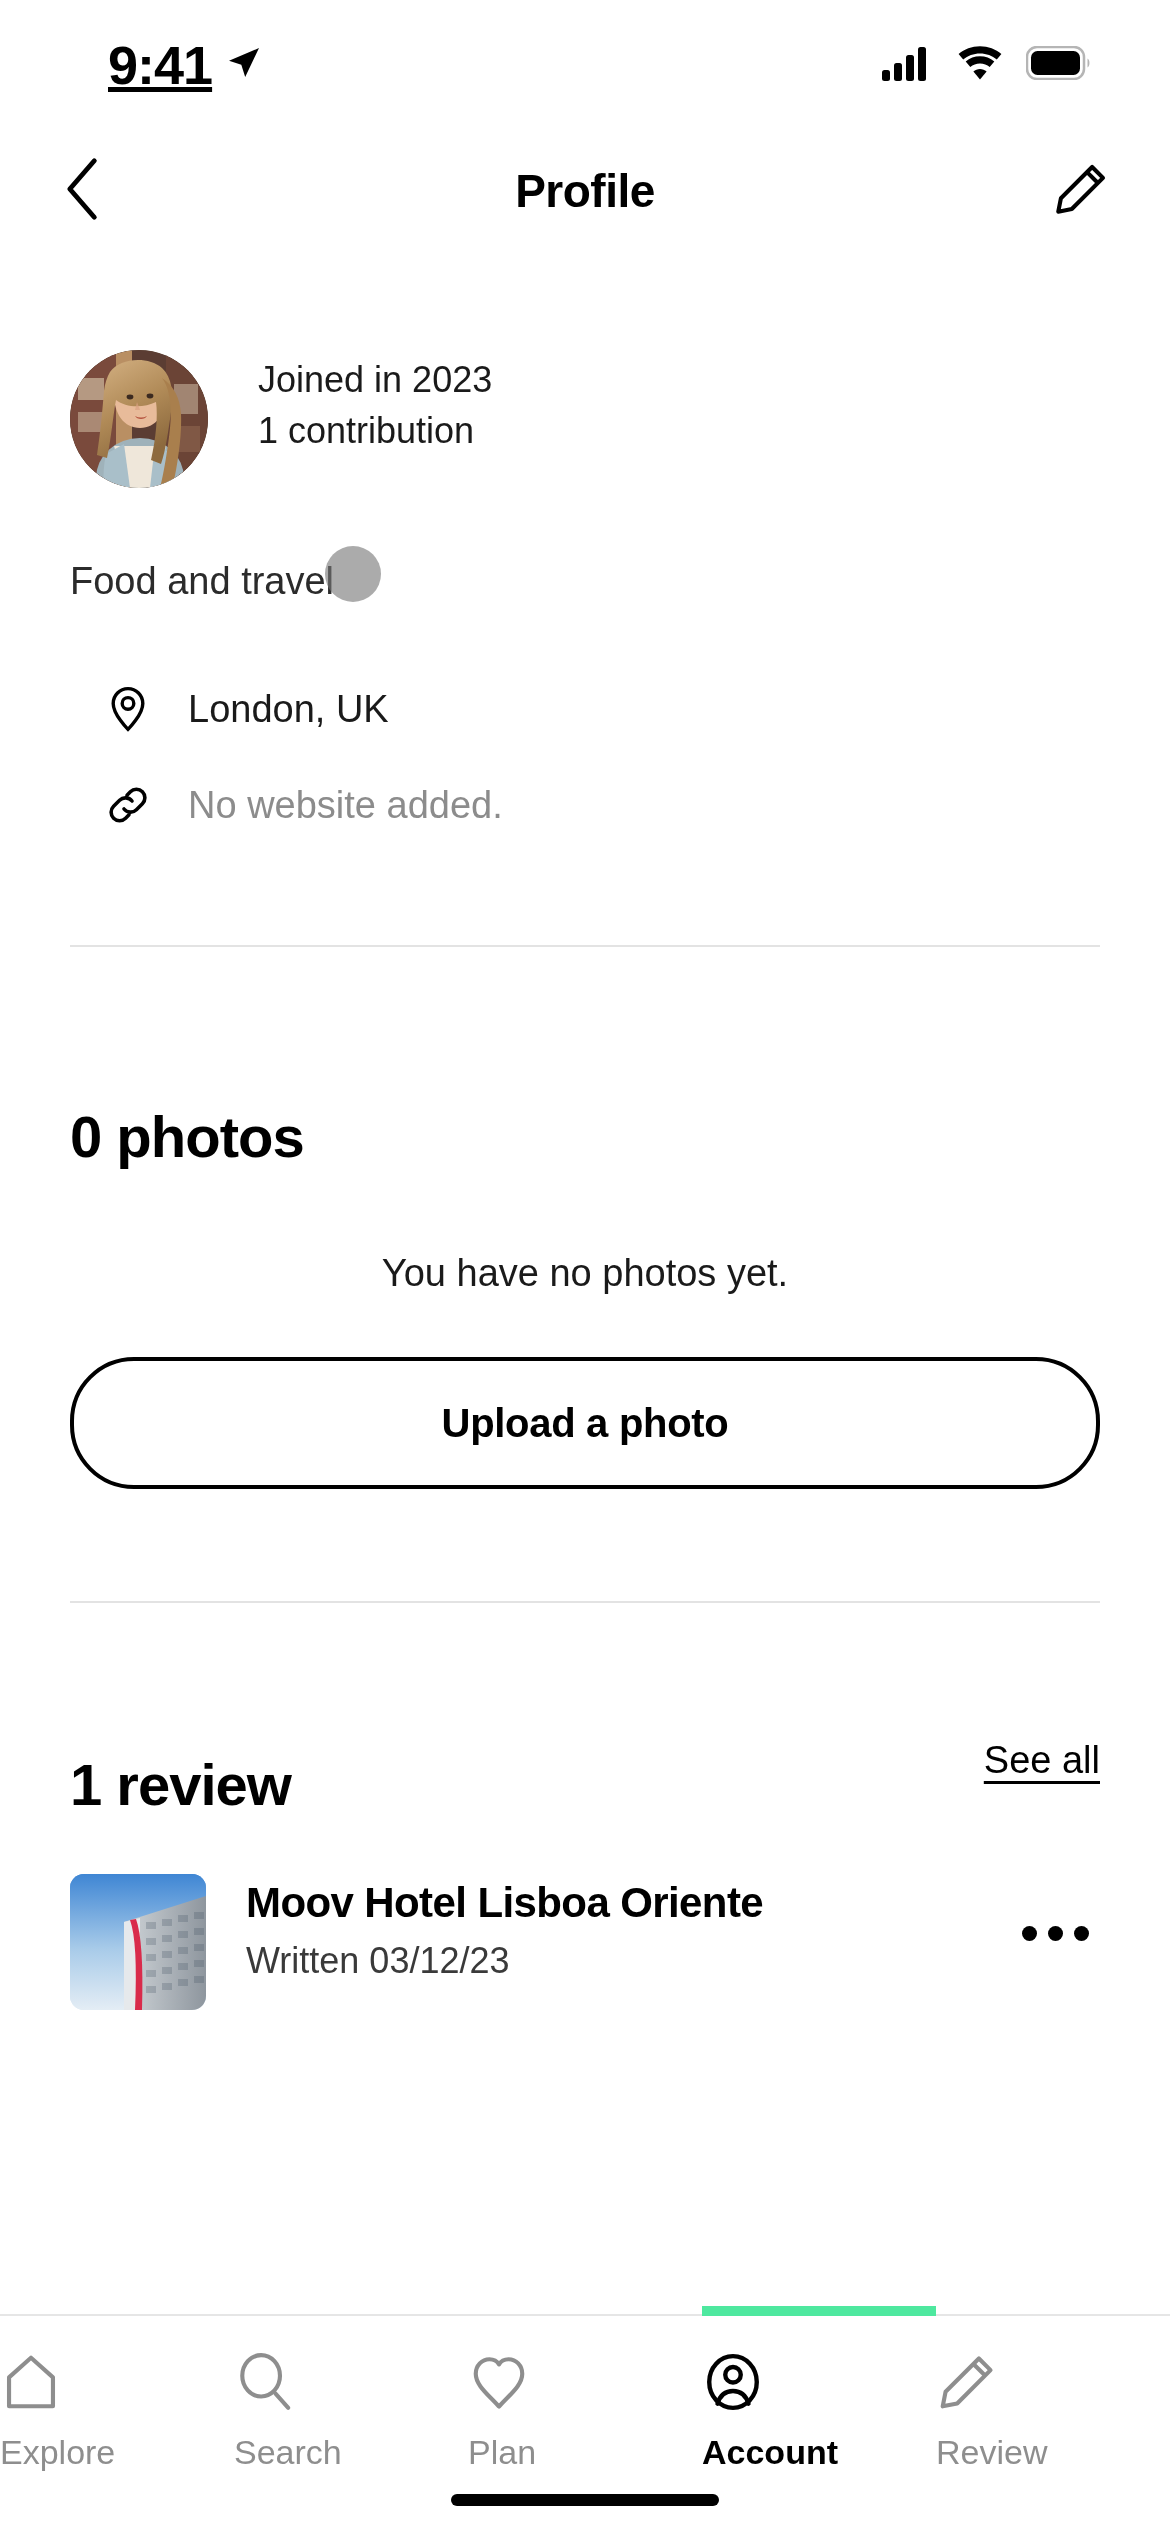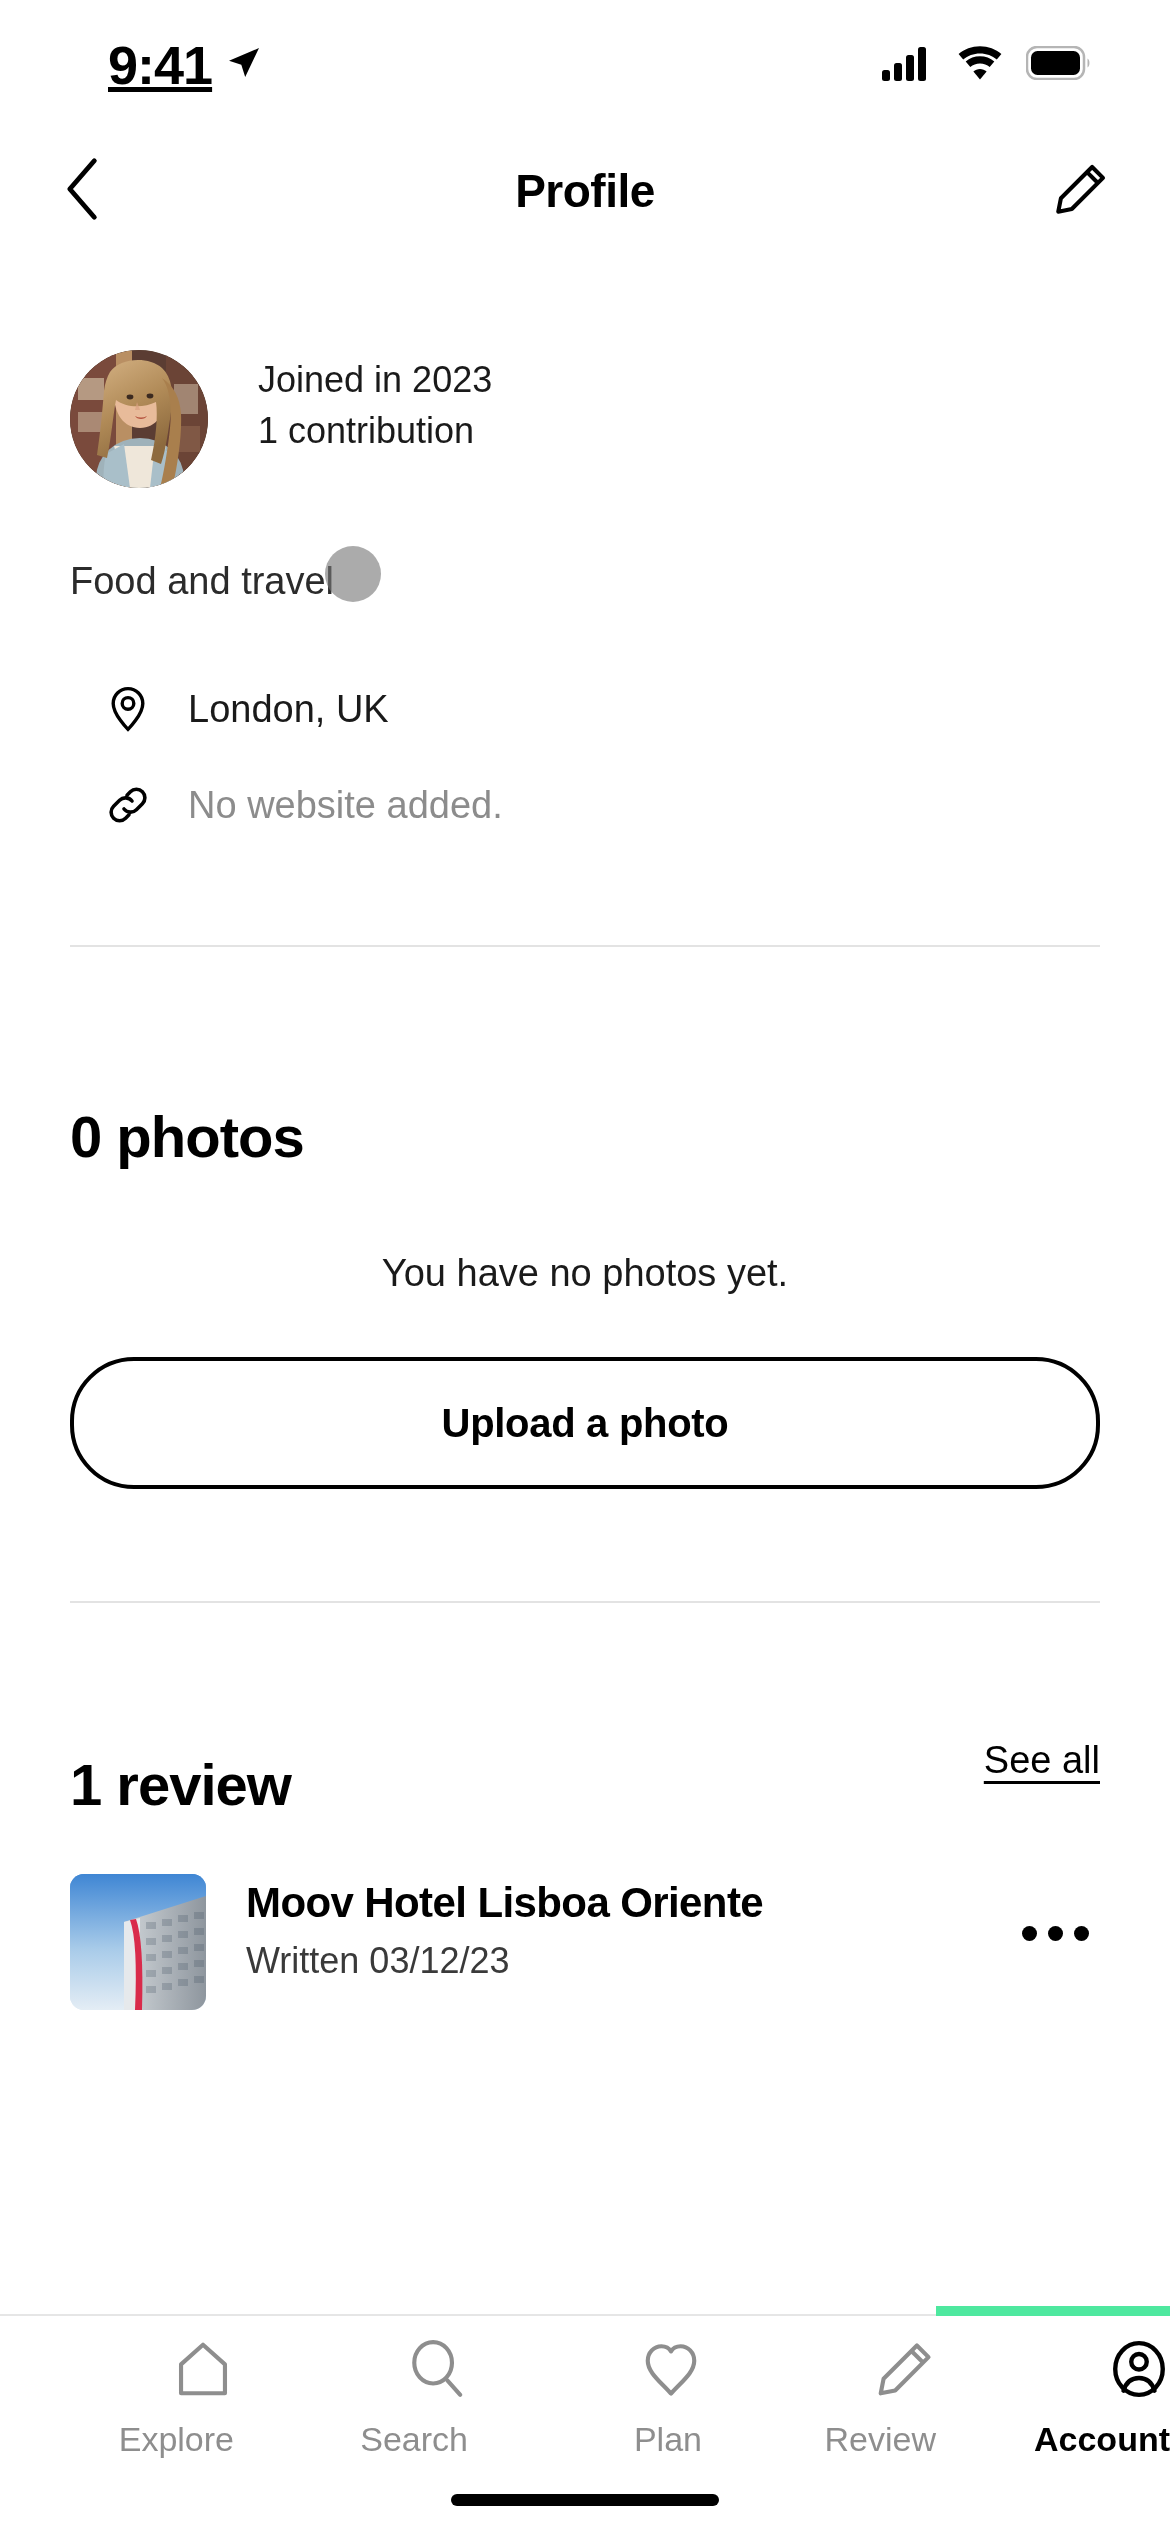--- a/index.html
+++ b/index.html
@@ -279,23 +279,23 @@
     border-top: 2px solid #e6e6e6;
     display: flex;
     align-items: flex-start;
     z-index: 20;
   }
   .tab {
     flex: 1;
     height: 175px;
     display: flex;
     flex-direction: column;
-    align-items: flex-end;
+    align-items: flex-start;
     justify-content: flex-start;
-    padding-top: 18px;
+    padding-top: 31px;
     cursor: pointer;
     position: relative;
   }
   .tab-icon {
     height: 70px;
     display: flex;
     align-items: center;
     justify-content: center;
   }
   .tab-label {
@@ -556,39 +556,39 @@
 
     <div class="tab">
       <span class="tab-icon">
         <svg width="62" height="62" viewBox="0 0 24 24">
           <path d="M12 21.5C8 17 3 13.4 3 8.8 3 5.6 5.4 3.2 8.3 3.2c1.6 0 3 .8 3.7 2 .7-1.2 2.1-2 3.7-2C18.6 3.2 21 5.6 21 8.8c0 4.6-5 8.2-9 12.7z" fill="none" stroke="#8e8e8e" stroke-width="1.6" stroke-linejoin="round"></path>
         </svg>
       </span>
       <span class="tab-label">Plan</span>
     </div>
 
-    <div class="tab">
-      <span class="tab-icon">
-        <svg width="62" height="62" viewBox="0 0 24 24">
-          <path d="M16.6 2.9l4.5 4.5L8.2 20.3 2.6 21.4l1.1-5.6L16.6 2.9z" fill="none" stroke="#8e8e8e" stroke-width="1.6" stroke-linejoin="round"></path>
-          <path d="M14.5 5l4.5 4.5" fill="none" stroke="#8e8e8e" stroke-width="1.6"></path>
-        </svg>
-      </span>
-      <span class="tab-label">Review</span>
-    </div>
-
     <div class="tab active">
       <div class="tab-indicator"></div>
       <span class="tab-icon">
         <svg width="62" height="62" viewBox="0 0 24 24">
           <ellipse cx="12" cy="12" rx="9.2" ry="10" fill="none" stroke="#000" stroke-width="1.7"></ellipse>
           <circle cx="12" cy="9.2" r="3" fill="none" stroke="#000" stroke-width="1.7"></circle>
           <path d="M6 20.4c1-3.2 3.2-4.9 6-4.9s5 1.7 6 4.9" fill="none" stroke="#000" stroke-width="1.7" stroke-linecap="round"></path>
         </svg>
       </span>
       <span class="tab-label">Account</span>
     </div>
 
+    <div class="tab">
+      <span class="tab-icon">
+        <svg width="62" height="62" viewBox="0 0 24 24">
+          <path d="M16.6 2.9l4.5 4.5L8.2 20.3 2.6 21.4l1.1-5.6L16.6 2.9z" fill="none" stroke="#8e8e8e" stroke-width="1.6" stroke-linejoin="round"></path>
+          <path d="M14.5 5l4.5 4.5" fill="none" stroke="#8e8e8e" stroke-width="1.6"></path>
+        </svg>
+      </span>
+      <span class="tab-label">Review</span>
+    </div>
+
   </div>
 
   <div class="home-indicator"></div>
 
 </div>
 
 </body></html>

